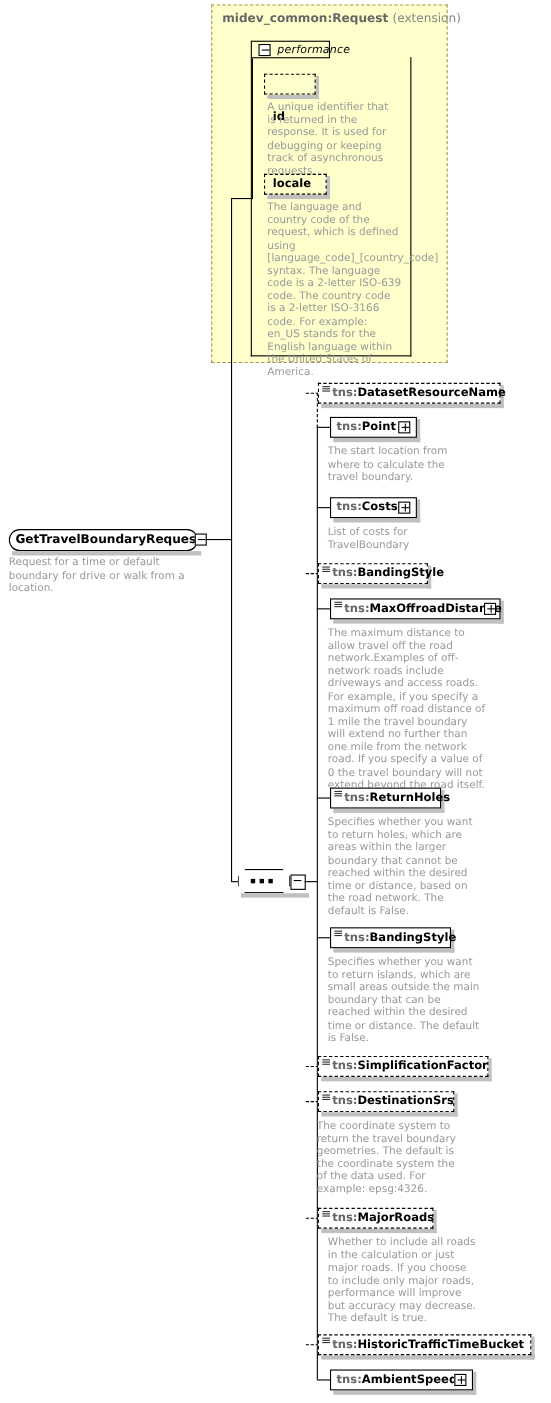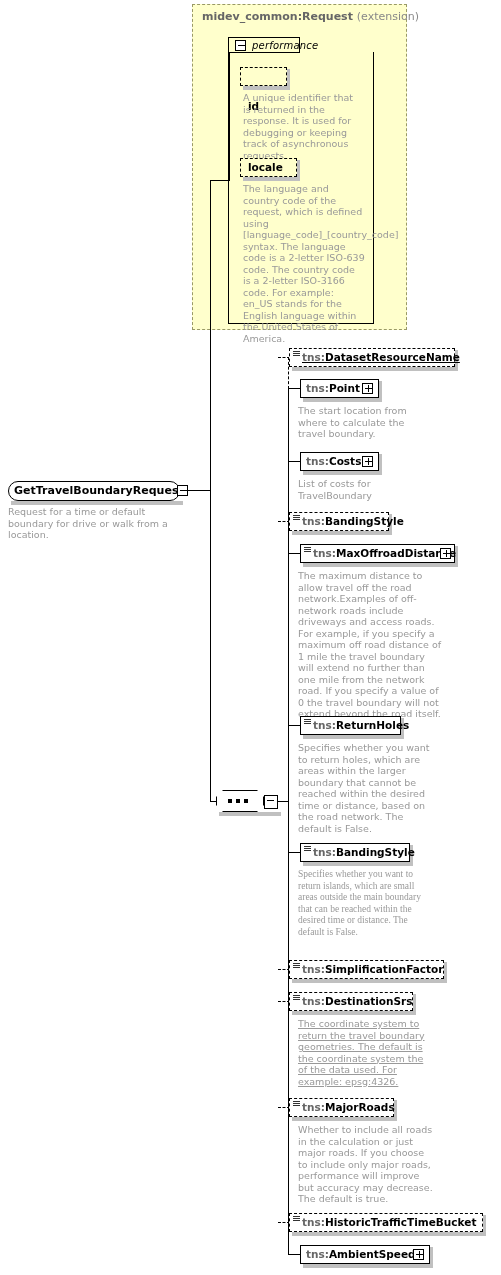--- a/index.html
+++ b/index.html
@@ -137,21 +137,21 @@
 
 <div class="abs dash-h" style="left:278px;top:357px;width:12px;"></div>
 <div class="abs nshadow" style="left:292px;top:367px;width:166px;height:4px;"></div>
 <div class="abs nshadow" style="left:454px;top:350px;width:4px;height:21px;"></div>
 <div class="abs node opt" style="left:289px;top:348px;width:166px;"></div>
 <div class="abs seqico" style="left:293px;top:351px;">
     <i></i>
     <i></i>
     <i></i>
   </div>
-<div class="abs nlabel" style="left:302px;top:348px;text-decoration:underline;"><span class="ns">tns:</span><span>DatasetResourceName</span></div>
+<div class="abs nlabel" style="left:302px;top:348px;"><span class="ns">tns:</span><span>DatasetResourceName</span></div>
 
 <div class="abs ln lnh" style="left:288px;top:388px;width:12px;"></div>
 <div class="abs nshadow" style="left:303px;top:398px;width:79px;height:4px;"></div>
 <div class="abs nshadow" style="left:378px;top:381px;width:4px;height:21px;"></div>
 <div class="abs node" style="left:300px;top:379px;width:79px;"></div>
 <div class="abs nlabel" style="left:306px;top:379px;"><span class="ns">tns:</span><span>Point</span></div>
 <div class="abs tgl plus" style="left:362px;top:383px;"></div>
 <div class="doc" style="left:298px;top:405px;width:125px;">The start location from where to calculate the travel boundary.</div>
 
 <div class="abs ln lnh" style="left:288px;top:461px;width:12px;"></div>
@@ -201,21 +201,21 @@
 <div class="abs ln lnh" style="left:288px;top:852px;width:12px;"></div>
 <div class="abs nshadow" style="left:303px;top:862px;width:110px;height:4px;"></div>
 <div class="abs nshadow" style="left:409px;top:845px;width:4px;height:21px;"></div>
 <div class="abs node" style="left:300px;top:843px;width:110px;"></div>
 <div class="abs seqico" style="left:304px;top:846px;">
     <i></i>
     <i></i>
     <i></i>
   </div>
 <div class="abs nlabel" style="left:313px;top:843px;"><span class="ns">tns:</span><span>BandingStyle</span></div>
-<div class="doc" style="left:298px;top:869px;width:138px;font-family:Liberation Serif, serif;">Specifies whether you want to return islands, which are small areas outside the main boundary that can be reached within the desired time or distance. The default is False.</div>
+<div class="doc" style="left:298px;top:869px;width:138px;">Specifies whether you want to return islands, which are small areas outside the main boundary that can be reached within the desired time or distance. The default is False.</div>
 
 <div class="abs dash-h" style="left:278px;top:969px;width:12px;"></div>
 <div class="abs nshadow" style="left:292px;top:979px;width:155px;height:4px;"></div>
 <div class="abs nshadow" style="left:443px;top:962px;width:4px;height:21px;"></div>
 <div class="abs node opt" style="left:289px;top:960px;width:155px;"></div>
 <div class="abs seqico" style="left:293px;top:963px;">
     <i></i>
     <i></i>
     <i></i>
   </div>
@@ -224,21 +224,21 @@
 <div class="abs dash-h" style="left:278px;top:1001px;width:12px;"></div>
 <div class="abs nshadow" style="left:292px;top:1011px;width:124px;height:4px;"></div>
 <div class="abs nshadow" style="left:412px;top:994px;width:4px;height:21px;"></div>
 <div class="abs node opt" style="left:289px;top:992px;width:124px;"></div>
 <div class="abs seqico" style="left:293px;top:995px;">
     <i></i>
     <i></i>
     <i></i>
   </div>
 <div class="abs nlabel" style="left:302px;top:992px;"><span class="ns">tns:</span><span>DestinationSrs</span></div>
-<div class="doc" style="left:298px;top:1018px;width:132px;text-decoration:underline;">The coordinate system to return the travel boundary geometries. The default is the coordinate system the of the data used. For example: epsg:4326.</div>
+<div class="doc" style="left:288px;top:1018px;width:132px;">The coordinate system to return the travel boundary geometries. The default is the coordinate system the of the data used. For example: epsg:4326.</div>
 
 <div class="abs dash-h" style="left:278px;top:1107px;width:12px;"></div>
 <div class="abs nshadow" style="left:292px;top:1117px;width:105px;height:4px;"></div>
 <div class="abs nshadow" style="left:393px;top:1100px;width:4px;height:21px;"></div>
 <div class="abs node opt" style="left:289px;top:1098px;width:105px;"></div>
 <div class="abs seqico" style="left:293px;top:1101px;">
     <i></i>
     <i></i>
     <i></i>
   </div>

